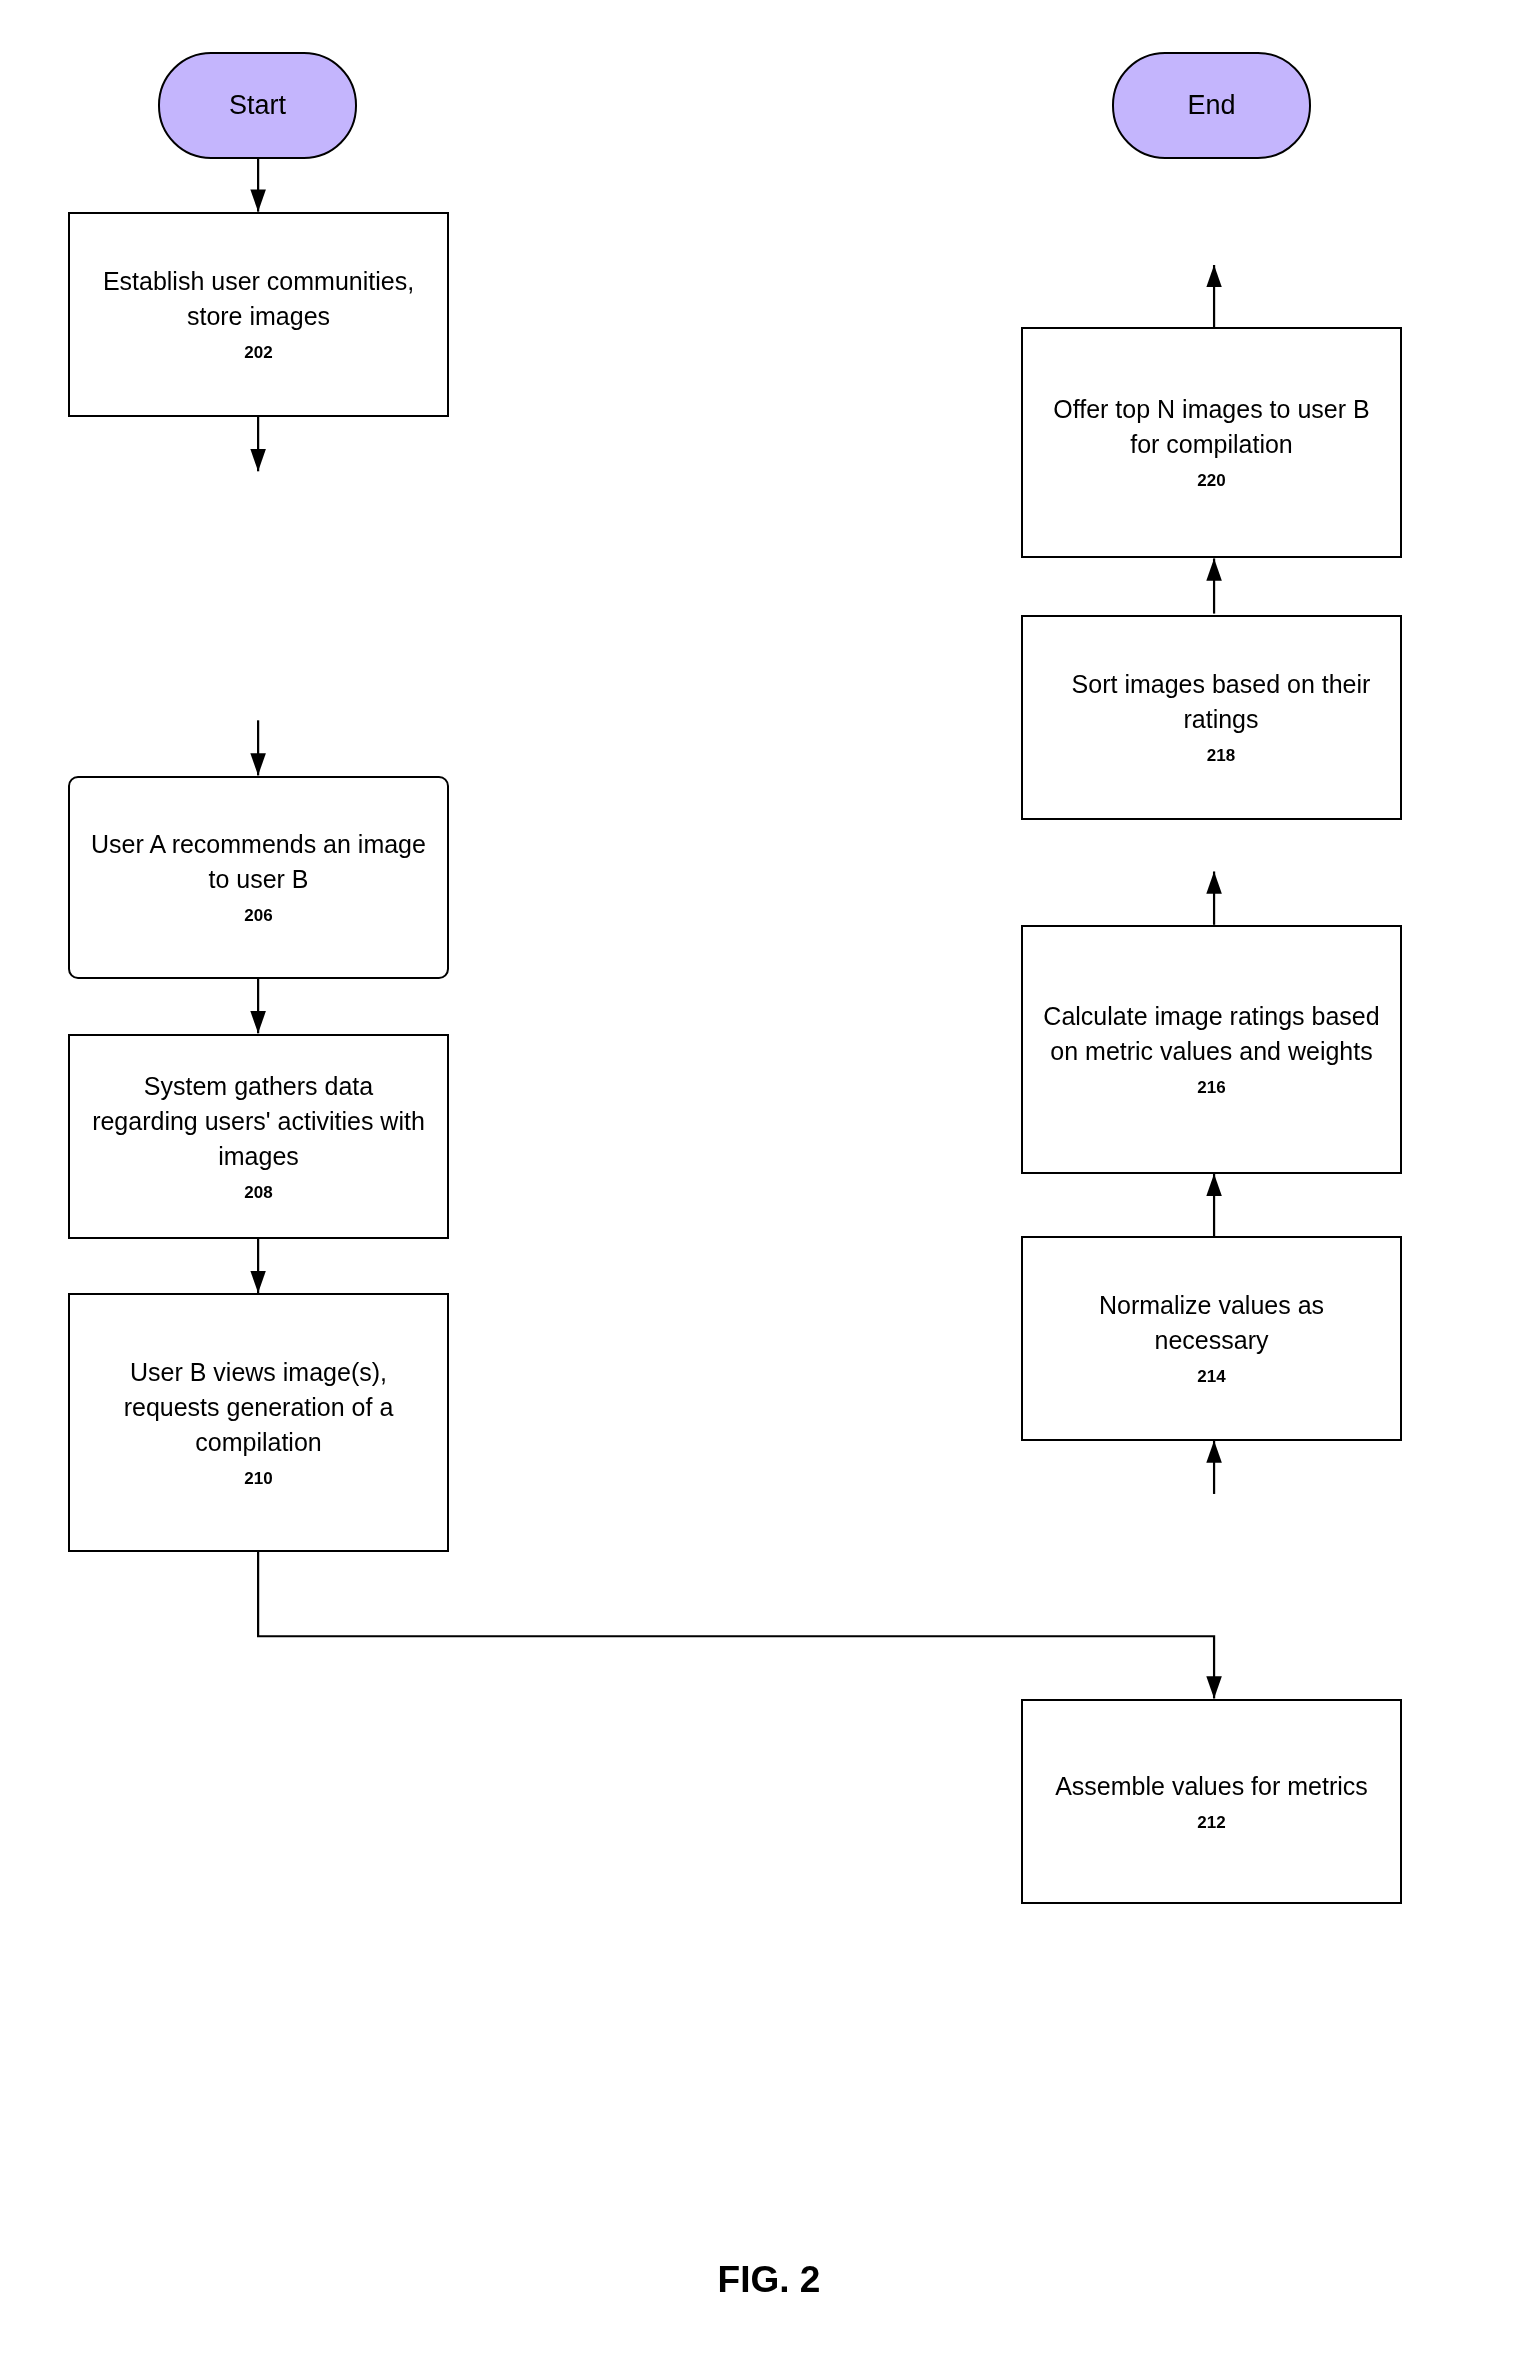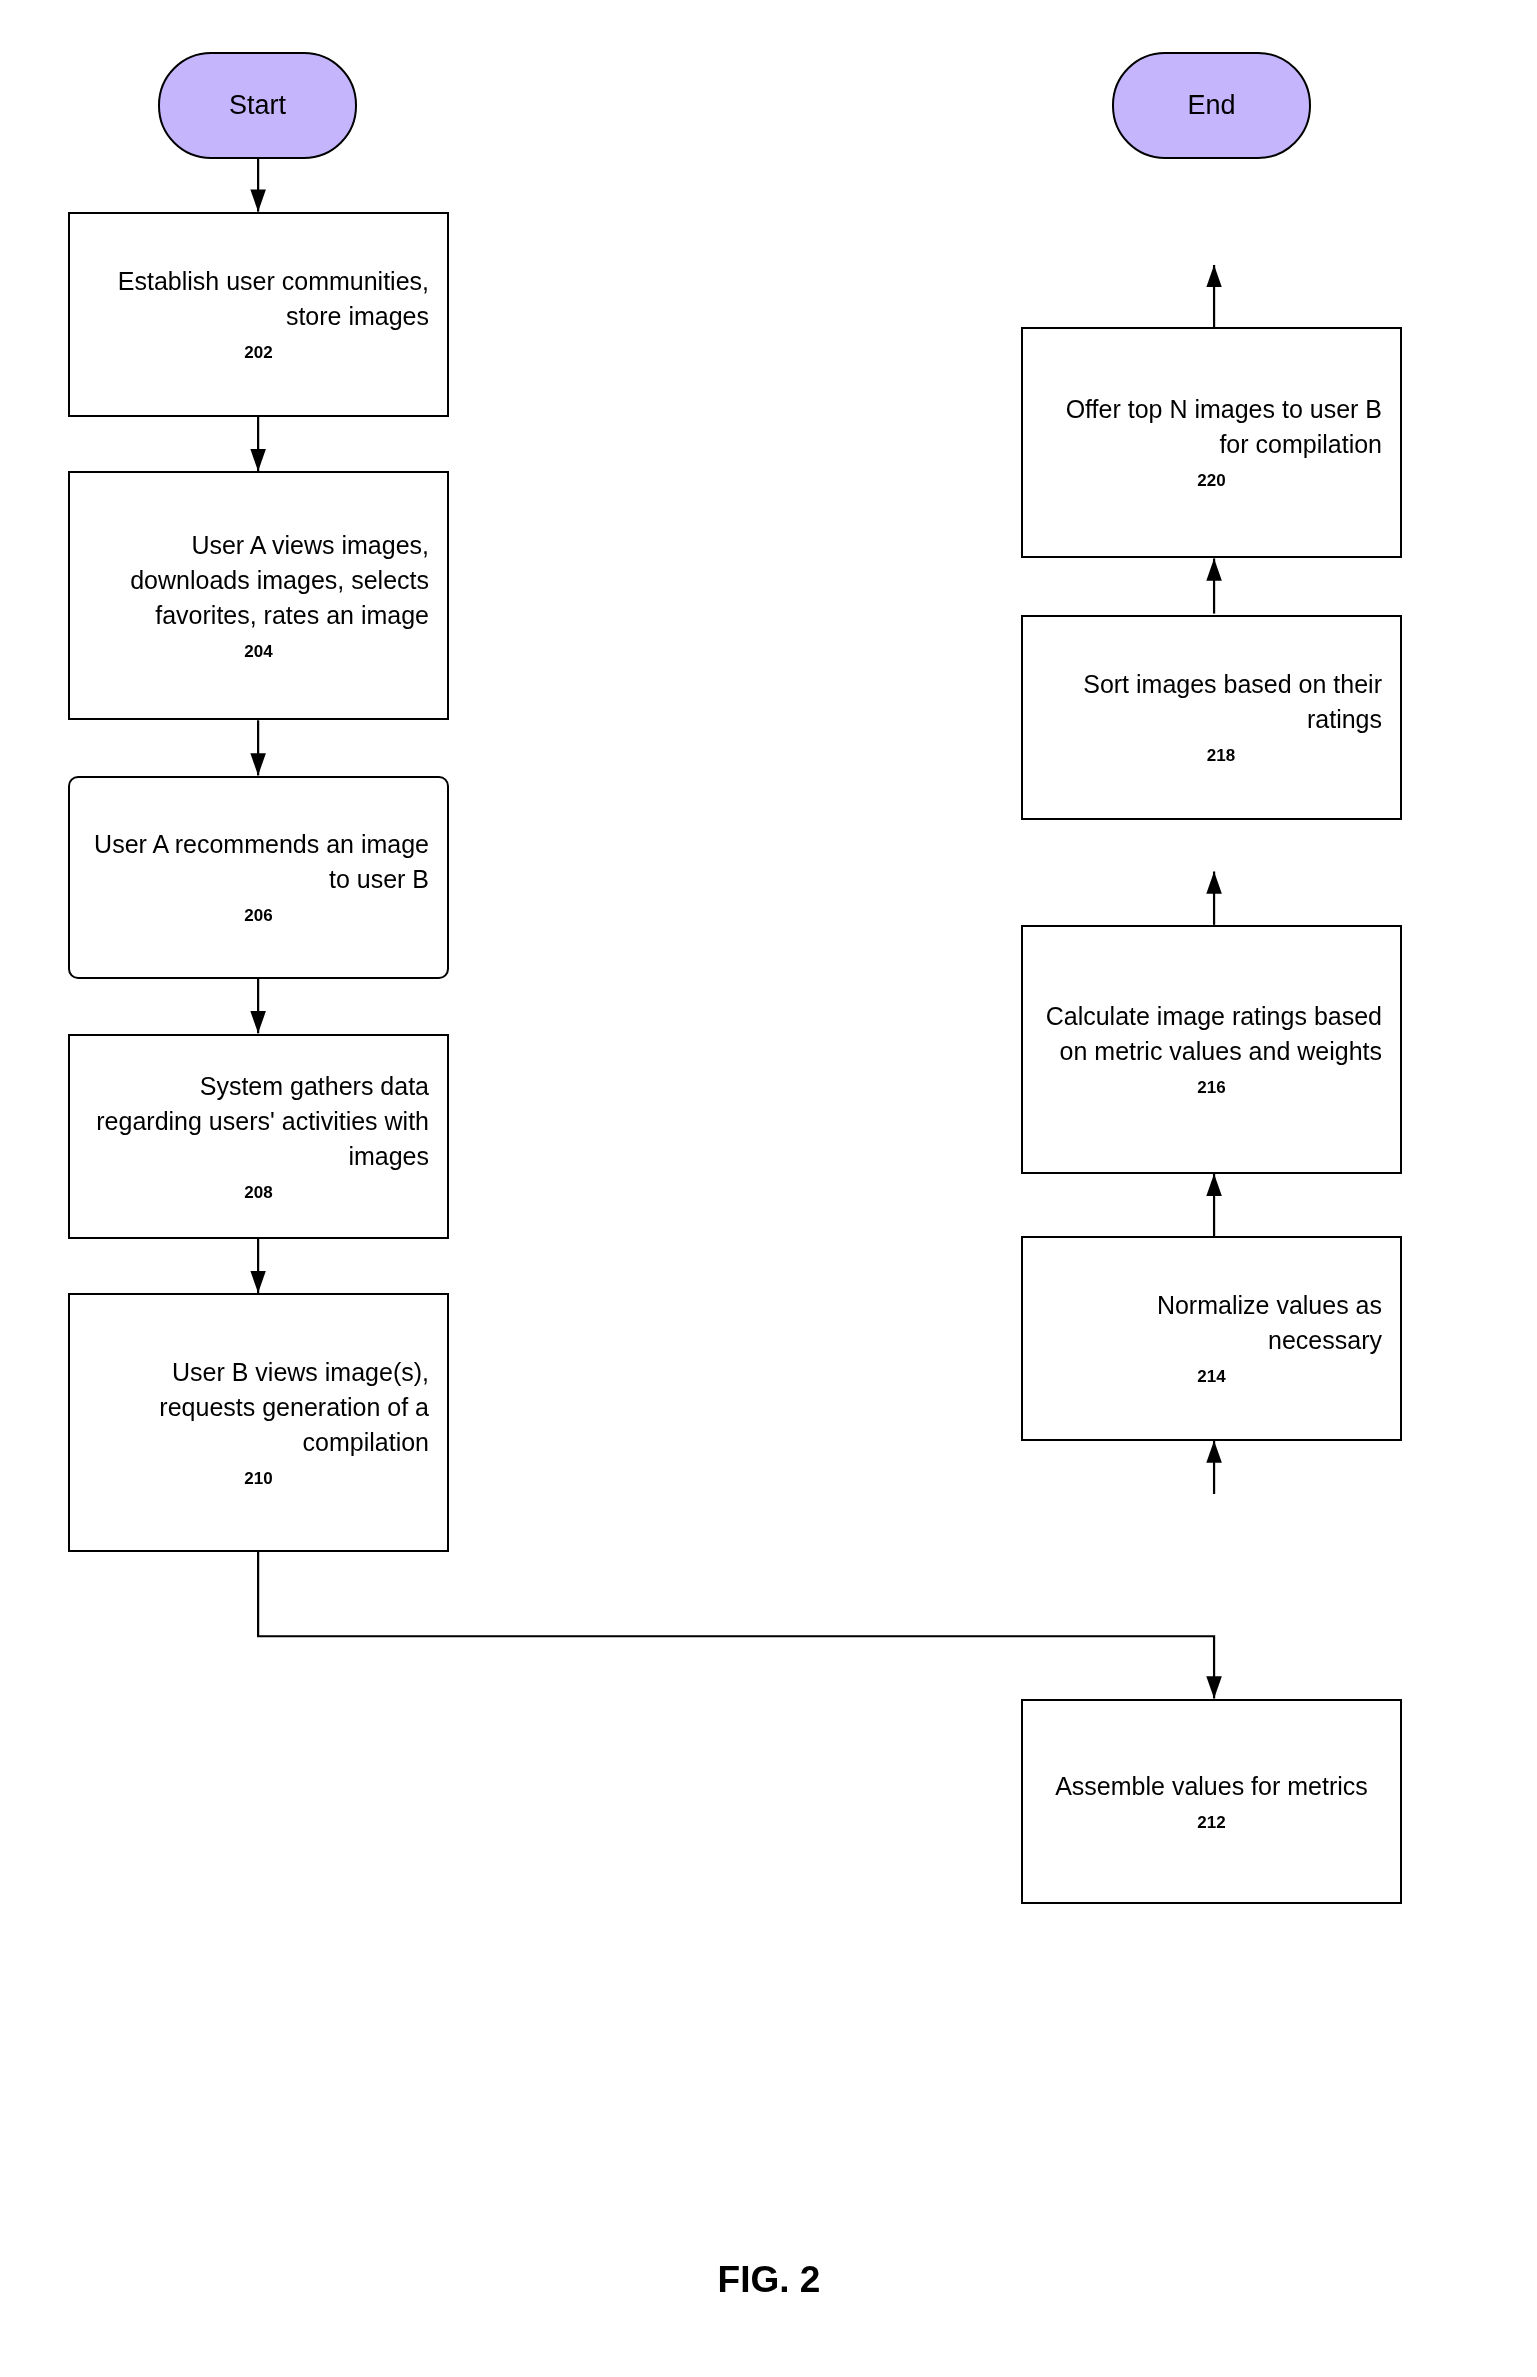--- a/index.html
+++ b/index.html
@@ -17,21 +17,21 @@
       background: #fff;
     }
     .flowchart-box {
       position: absolute;
       border: 2.7px solid #000;
       background: #fff;
       display: flex;
       flex-direction: column;
       align-items: center;
       justify-content: center;
-      text-align: right;
+      text-align: center;
       font-size: 25px;
       line-height: 1.4;
       padding: 16px 18px;
     }
     .flowchart-box .box-number {
       font-size: 17px;
       margin-top: 7.1px;
       font-weight: bold;
     }
     .flowchart-oval {
@@ -102,24 +102,20 @@
 
   <div class="flowchart-oval" style="left: 1112px; top: 52px; width: 199px; height: 107px;">
     <span>End</span>
   </div>
 
   <div class="flowchart-box" style="left: 68px; top: 212px; width: 381px; height: 205px;">
     <span>Establish user communities, store images</span>
     <span class="box-number">202</span>
   </div>
 
-  <div class="flowchart-box" style="left: 68px; top: 471px; width: 381px; height: 249px;">
-    <span>User A views images, downloads images, selects favorites, rates an image</span>
-    <span class="box-number">204</span>
-  </div>
 
   <div class="flowchart-box" style="left: 68px; top: 776px; width: 381px; height: 203px; border-radius: 10px;">
     <span>User A recommends an image to user B</span>
     <span class="box-number">206</span>
   </div>
 
   <div class="flowchart-box" style="left: 68px; top: 1034px; width: 381px; height: 205px;">
     <span>System gathers data regarding users' activities with images</span>
     <span class="box-number">208</span>
   </div>

